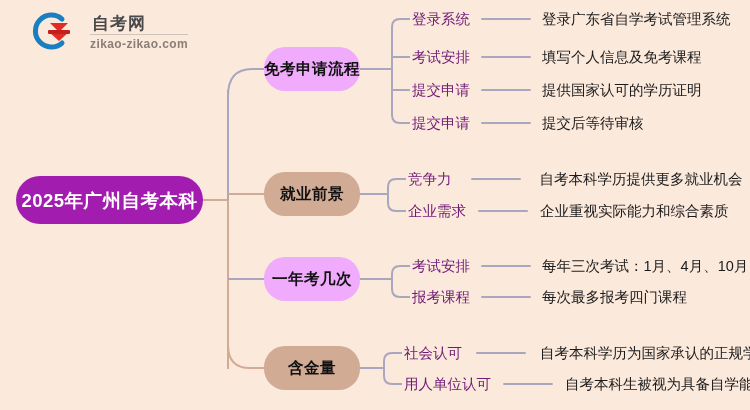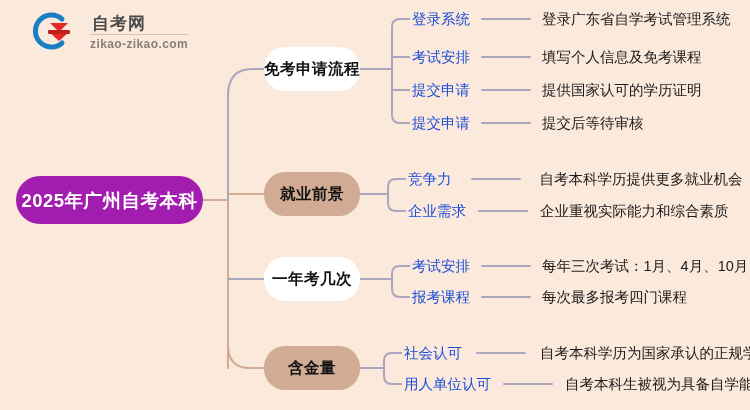--- a/index.html
+++ b/index.html
@@ -48,37 +48,37 @@
     color: #ffffff;
     font-size: 18.5px;
     letter-spacing: .5px;
   }
   .branch-node {
     width: 96px; height: 44px;
     border-radius: 21px;
     font-size: 15.5px;
     letter-spacing: .5px;
   }
-  .branch-purple { background: #ffffff; }
+  .branch-purple { background: #f0abfc; }
   .branch-tan    { background: #d2ab94; }
 
   #node-b0 { left: 264px; top: 47px; }
   #node-b1 { left: 264px; top: 172px; }
   #node-b2 { left: 264px; top: 257px; }
   #node-b3 { left: 264px; top: 346px; }
 
   
   .leaf {
     position: absolute;
     height: 20px;
     display: flex; align-items: center;
     white-space: nowrap;
   }
   .leaf-label {
-    font-size: 14.5px; color: #1d4ed8; line-height: 20px;
+    font-size: 14.5px; color: #701a75; line-height: 20px;
   }
   .leaf-dash {
     flex: none;
     height: 2px;
     background: #a9a7bd;
     border-radius: 1px;
   }
   .leaf-desc {
     font-size: 14.5px; color: #1b1b1b; line-height: 20px;
   }

